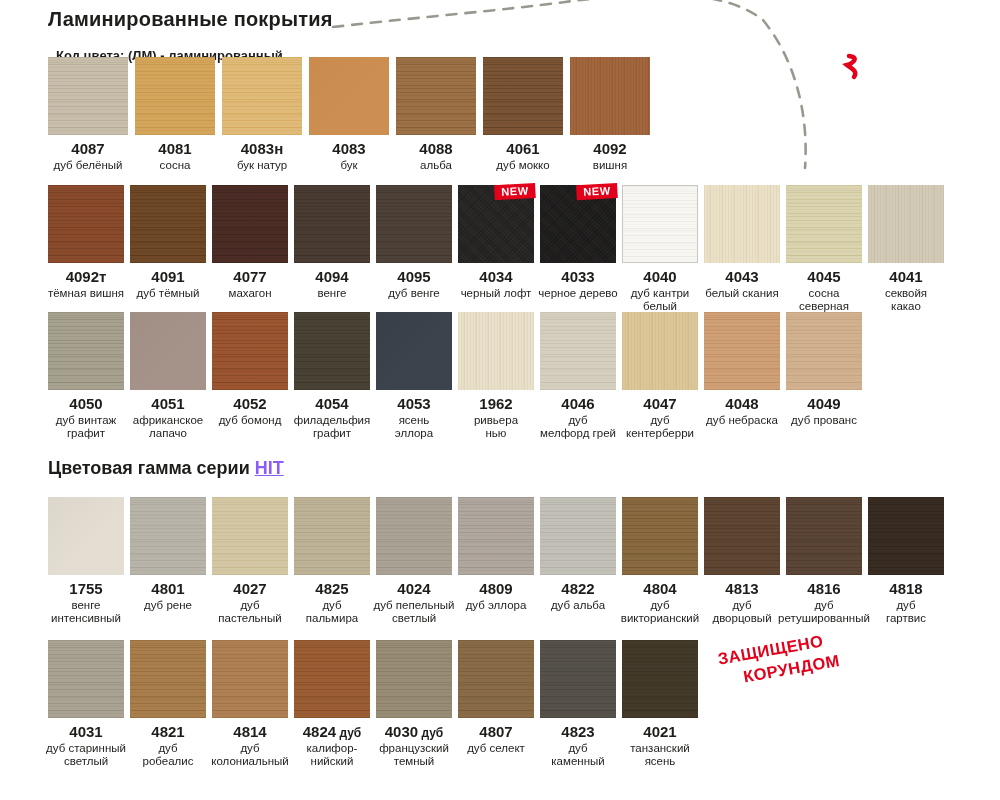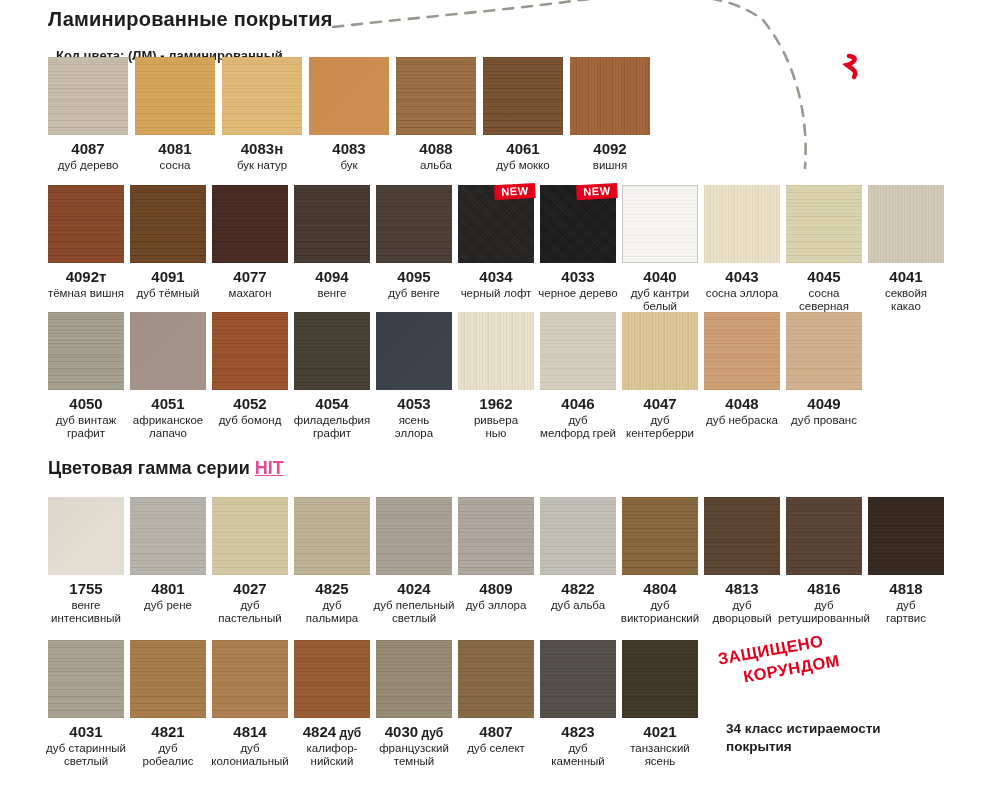--- a/index.html
+++ b/index.html
@@ -3,21 +3,21 @@
 <meta charset="utf-8">
 <style>
   html,body{margin:0;padding:0;background:#fff;}
   .page{position:relative;width:1000px;height:800px;background:#ffffff;overflow:hidden;
         font-family:"Liberation Sans",sans-serif;color:#1d1d1b;}
   .deco{position:absolute;left:0;top:0;width:1000px;height:800px;pointer-events:none;}
   h1.title{position:absolute;left:48px;top:8px;margin:0;font-size:20px;font-weight:800;letter-spacing:.2px;}
   p.sub{position:absolute;left:41px;top:33px;margin:15px;font-size:13px;font-weight:600;}
   p.sub b{font-weight:800;}
   h2.s2{position:absolute;left:48px;top:458px;margin:0;font-size:18px;font-weight:800;}
-  h2.s2 .red{color:#ec4899;text-decoration:underline;}
+  h2.s2 .red{color:#8b5cf6;text-decoration:underline;}
   .swatch-row{position:absolute;left:48px;display:flex;gap:6px;align-items:flex-start;}
   .swatch-row[data-row="0"]{gap:7px;}
   .cell{display:flex;flex-direction:column;align-items:center;width:76px;flex:0 0 auto;}
   .swatch-row[data-row="0"] .cell{width:80px;}
   .tile{position:relative;width:100%;height:78px;box-sizing:border-box;}
   .code{margin-top:6px;font-size:15px;font-weight:800;text-align:center;line-height:1.1;white-space:pre;}
   .code .code-suffix{font-size:12px;font-weight:700;}
   .name{font-size:11.5px;font-weight:500;line-height:1.18;text-align:center;white-space:pre;width:130px;margin-top:1px;}
   .new-badge{position:absolute;top:-2px;right:-1px;background:#e3001b;color:#fff;
              font-size:11px;font-weight:800;letter-spacing:.5px;padding:1px 7px 2px;
@@ -37,21 +37,21 @@
     <path d="M 849 56 C 859 57, 854 63, 847 65 C 852 69, 858 71, 854 77" fill="none" stroke="#e3001b" stroke-width="4.5" stroke-linecap="round"></path>
   </svg>
 
   <h1 class="title">Ламинированные покрытия</h1>
   <p class="sub"><span>Код цвета: </span><b>(ЛМ)</b><span> - ламинированный</span></p>
 
   <div class="swatch-row" data-row="0" style="top:57px">
       <div class="cell">
         <div class="tile" style="background-color: rgb(201, 190, 171); background-image: repeating-linear-gradient(rgba(171, 159, 137, 0.5) 0px, rgba(171, 159, 137, 0.5) 1px, transparent 1px, transparent 3px, rgba(171, 159, 137, 0.22) 3px, rgba(171, 159, 137, 0.22) 4px, transparent 4px, transparent 7px), repeating-linear-gradient(transparent 0px, transparent 5px, rgba(171, 159, 137, 0.35) 5px, rgba(171, 159, 137, 0.35) 6px, transparent 6px, transparent 13px);"></div>
         <div class="code">4087</div>
-        <div class="name">дуб дерево</div>
+        <div class="name">дуб белёный</div>
       </div>
       <div class="cell">
         <div class="tile" style="background-color: rgb(211, 165, 93); background-image: repeating-linear-gradient(rgba(191, 142, 63, 0.5) 0px, rgba(191, 142, 63, 0.5) 1px, transparent 1px, transparent 3px, rgba(191, 142, 63, 0.22) 3px, rgba(191, 142, 63, 0.22) 4px, transparent 4px, transparent 7px), repeating-linear-gradient(transparent 0px, transparent 5px, rgba(191, 142, 63, 0.35) 5px, rgba(191, 142, 63, 0.35) 6px, transparent 6px, transparent 13px);"></div>
         <div class="code">4081</div>
         <div class="name">сосна</div>
       </div>
       <div class="cell">
         <div class="tile" style="background-color: rgb(224, 186, 120); background-image: repeating-linear-gradient(rgba(207, 162, 84, 0.5) 0px, rgba(207, 162, 84, 0.5) 1px, transparent 1px, transparent 3px, rgba(207, 162, 84, 0.22) 3px, rgba(207, 162, 84, 0.22) 4px, transparent 4px, transparent 7px), repeating-linear-gradient(transparent 0px, transparent 5px, rgba(207, 162, 84, 0.35) 5px, rgba(207, 162, 84, 0.35) 6px, transparent 6px, transparent 13px);"></div>
         <div class="code">4083н</div>
         <div class="name">бук натур</div>
@@ -119,21 +119,21 @@
       </div>
       <div class="cell">
         <div class="tile" style="background-color: rgb(247, 246, 242); background-image: repeating-linear-gradient(rgba(227, 225, 218, 0.5) 0px, rgba(227, 225, 218, 0.5) 1px, transparent 1px, transparent 3px, rgba(227, 225, 218, 0.22) 3px, rgba(227, 225, 218, 0.22) 4px, transparent 4px, transparent 7px), repeating-linear-gradient(transparent 0px, transparent 5px, rgba(227, 225, 218, 0.35) 5px, rgba(227, 225, 218, 0.35) 6px, transparent 6px, transparent 13px); border: 1px solid rgb(201, 199, 194);"></div>
         <div class="code">4040</div>
         <div class="name">дуб кантри
 белый</div>
       </div>
       <div class="cell">
         <div class="tile" style="background-color: rgb(235, 225, 200); background-image: repeating-linear-gradient(to right, rgba(217, 205, 171, 0.45) 0px, rgba(217, 205, 171, 0.45) 1px, transparent 1px, transparent 3px), repeating-linear-gradient(to right, transparent 0px, transparent 5px, rgba(217, 205, 171, 0.3) 5px, rgba(217, 205, 171, 0.3) 7px, transparent 7px, transparent 12px);"></div>
         <div class="code">4043</div>
-        <div class="name">сосна эллора</div>
+        <div class="name">белый скания</div>
       </div>
       <div class="cell">
         <div class="tile" style="background-color: rgb(219, 212, 176); background-image: repeating-linear-gradient(rgba(194, 183, 137, 0.5) 0px, rgba(194, 183, 137, 0.5) 1px, transparent 1px, transparent 3px, rgba(194, 183, 137, 0.22) 3px, rgba(194, 183, 137, 0.22) 4px, transparent 4px, transparent 7px), repeating-linear-gradient(transparent 0px, transparent 5px, rgba(194, 183, 137, 0.35) 5px, rgba(194, 183, 137, 0.35) 6px, transparent 6px, transparent 13px);"></div>
         <div class="code">4045</div>
         <div class="name">сосна
 северная</div>
       </div>
       <div class="cell">
         <div class="tile" style="background-color: rgb(211, 202, 183); background-image: repeating-linear-gradient(to right, rgba(195, 185, 162, 0.45) 0px, rgba(195, 185, 162, 0.45) 1px, transparent 1px, transparent 3px), repeating-linear-gradient(to right, transparent 0px, transparent 5px, rgba(195, 185, 162, 0.3) 5px, rgba(195, 185, 162, 0.3) 7px, transparent 7px, transparent 12px);"></div>
         <div class="code">4041</div>
@@ -316,16 +316,14 @@
         <div class="name">танзанский
 ясень</div>
       </div>
     </div>
 
   <div class="stamp">
     <div>ЗАЩИЩЕНО</div>
     <div class="l2">КОРУНДОМ</div>
   </div>
 
-  <div class="note">34 класс истираемости
-покрытия</div>
 
 </div>
 
 </body></html>

